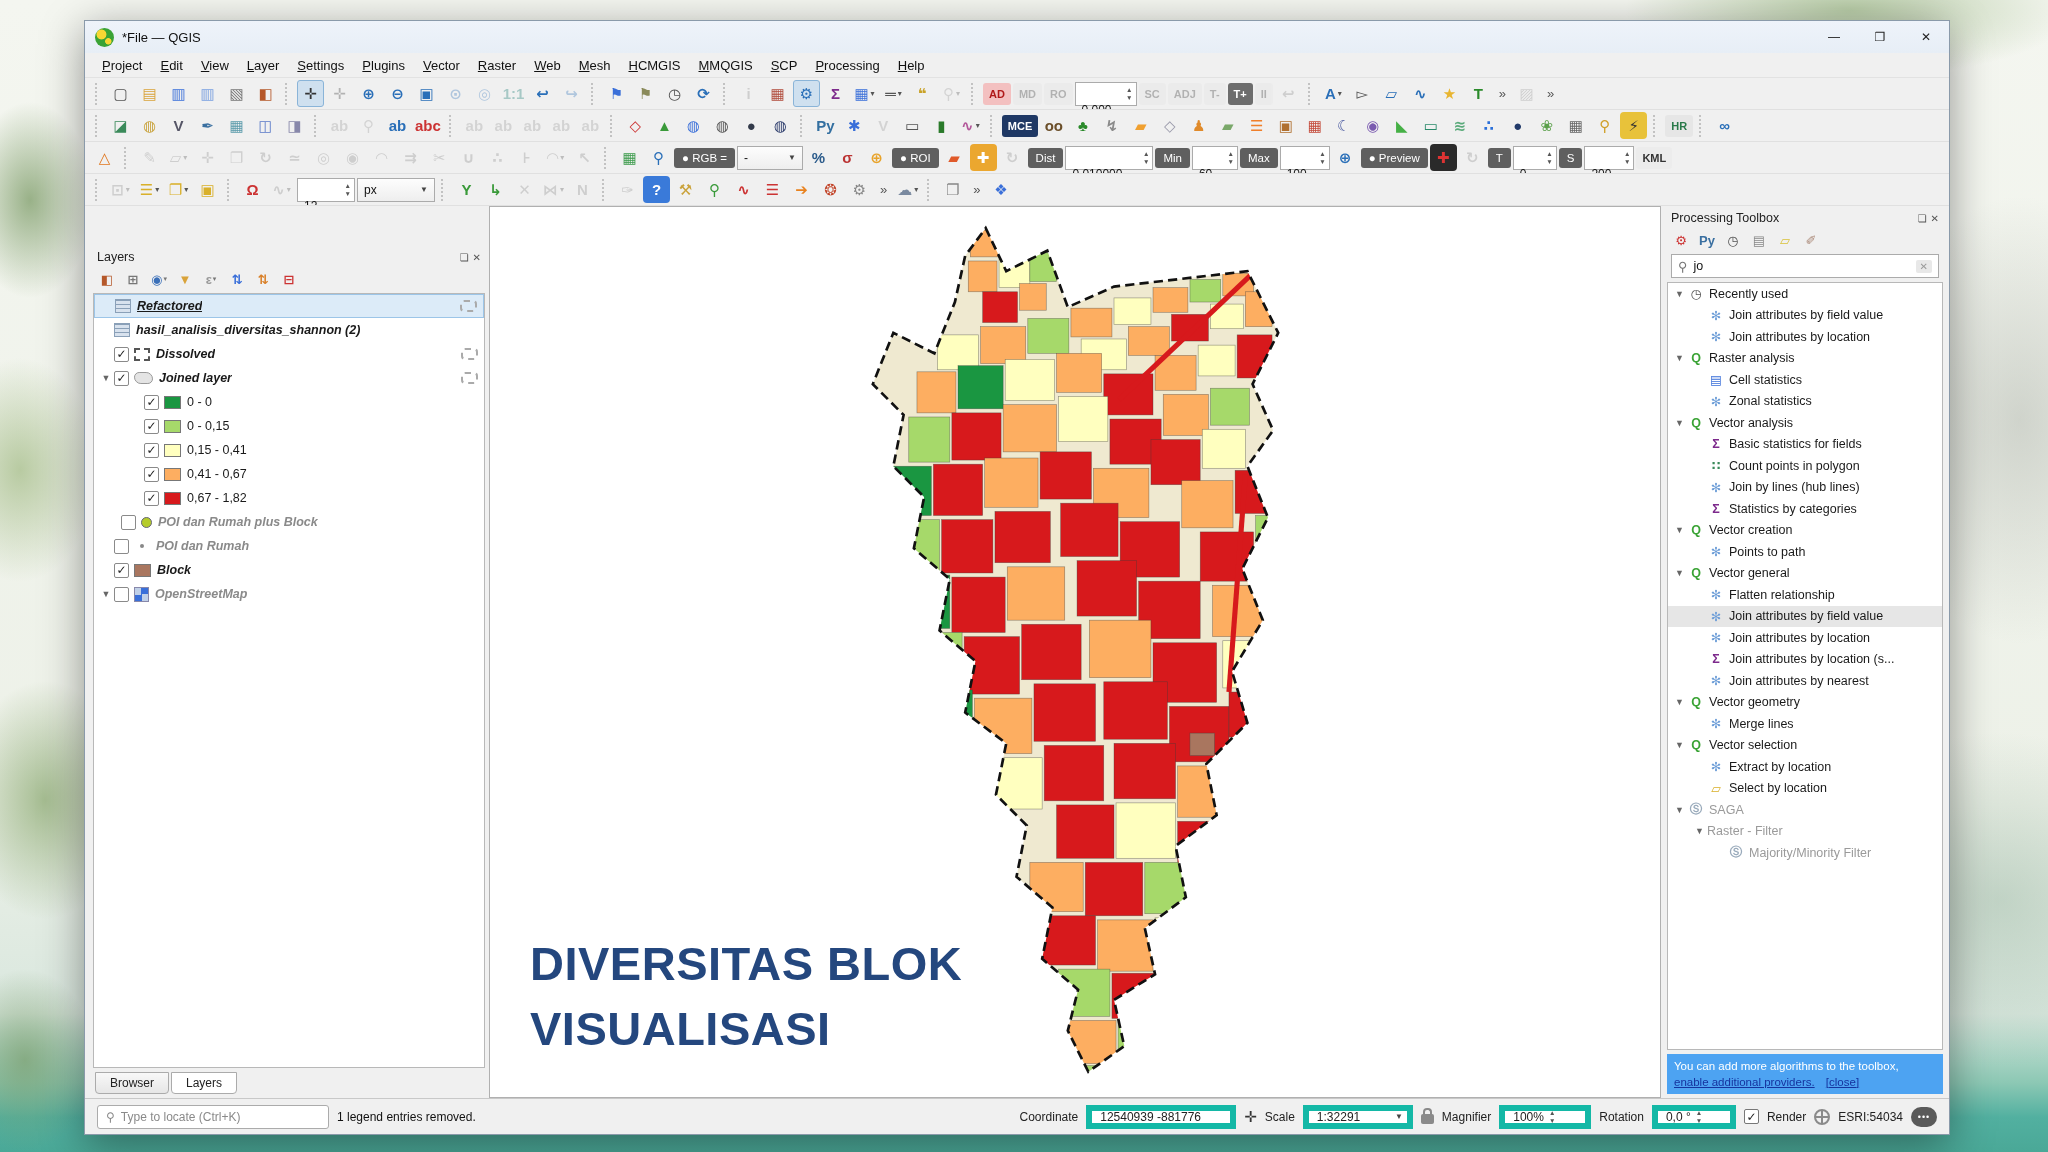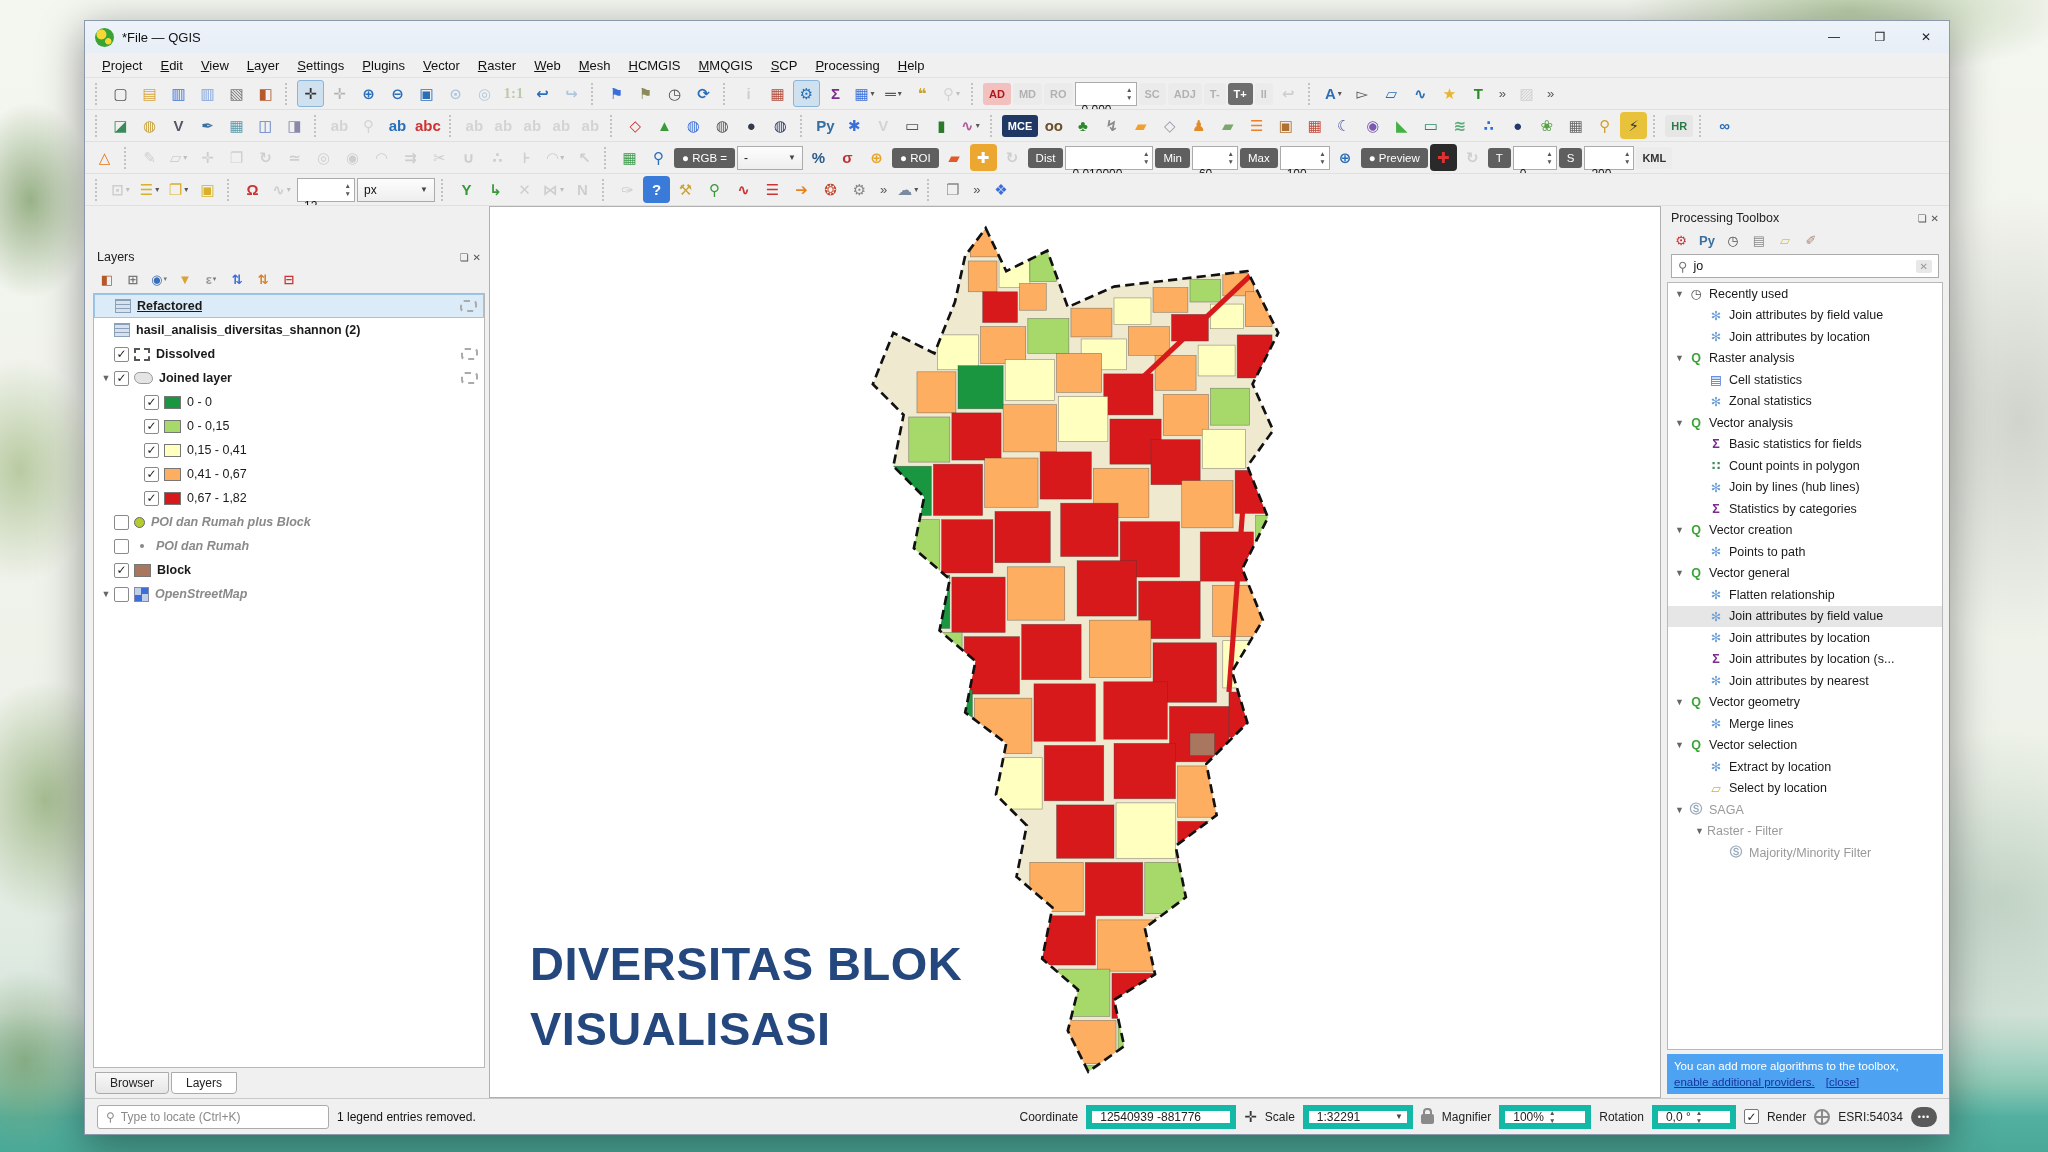--- a/index.html
+++ b/index.html
@@ -57,21 +57,21 @@
   .panel-toolbar{display:flex;align-items:center;gap:6px;padding:2px 4px 4px 4px;}
   .pt-icon{width:20px;height:20px;display:flex;align-items:center;justify-content:center;font-size:13px;font-weight:700;}
   .pt-icon .dd{font-size:7px;color:#777;margin-left:1px;}
   .tree-box{flex:1;background:#fff;border:1px solid #b8b8b8;overflow:hidden;position:relative;}
   
   .lt-row{display:flex;align-items:center;height:24px;padding-right:6px;font-size:12.5px;color:#1a1a1a;}
   .lt-row.sel{background:#dcebf8;border:1px solid #9cc5e8;}
   .lt-row .exp{width:16px;text-align:center;color:#666;font-size:9px;flex:0 0 auto;}
   .lt-cb{width:15px;height:15px;border:1px solid #8a8a8a;background:#fff;margin-right:5px;display:flex;align-items:center;justify-content:center;font-size:12px;font-weight:700;color:#222;flex:0 0 auto;border-radius:2px;}
   .lt-label{margin-left:6px;white-space:nowrap;overflow:hidden;text-overflow:ellipsis;}
-  .lt-label.b{font-weight:700;}
+  .lt-label.b{font-weight:700;font-style:italic;}
   .lt-label.i{font-style:italic;}
   .lt-label.g{color:#8a8a8a;}
   .lt-label.u{text-decoration:underline;}
   .lt-badge{margin-left:auto;width:17px;height:12px;border:2px dashed #aaa;border-radius:4px;flex:0 0 auto;}
   .ic-table{width:16px;height:14px;flex:0 0 auto;border:1px solid #8aa0b8;background:
      repeating-linear-gradient(0deg,#d8e2ee 0 3px,#8aa0b8 3px 4px),#d8e2ee;}
   .ic-polyd{width:16px;height:13px;flex:0 0 auto;border:2px dashed #555;background:#fff;}
   .ic-poly{width:19px;height:12px;flex:0 0 auto;background:#e4e4e4;border:1px solid #999;border-radius:6px 8px 6px 8px;}
   .ic-osm{width:15px;height:15px;flex:0 0 auto;background:conic-gradient(#3a6fd9 0 25%,#c0d0e8 0 50%,#3a6fd9 0 75%,#c0d0e8 0);border:1px solid #88a;}
   .sw{width:17px;height:13px;border:1px solid #777;flex:0 0 auto;}
@@ -179,21 +179,21 @@
         <div class="tb-icon">
           <span style="color: rgb(42, 111, 184);">▣</span>
         </div>
         <div class="tb-icon disabled">
           <span style="color: rgb(42, 111, 184);">⊙</span>
         </div>
         <div class="tb-icon disabled">
           <span style="color: rgb(42, 111, 184);">◎</span>
         </div>
         <div class="tb-icon disabled">
-          <span style="color: #4d7c0f; font-family: Liberation Serif, serif;">1:1</span>
+          <span style="color: #0f766e;">1:1</span>
         </div>
         <div class="tb-icon">
           <span style="color: rgb(42, 111, 184);">↩</span>
         </div>
         <div class="tb-icon disabled">
           <span style="color: rgb(42, 111, 184);">↪</span>
         </div>
         <div class="tb-handle"></div>
         <div class="tb-icon">
           <span style="color: rgb(58, 111, 217);">⚑</span>
@@ -745,21 +745,21 @@
               <span class="lt-cb">✓</span>
               <span class="sw" style="background: rgb(253, 174, 97);"></span>
               <span class="lt-label">0,41 - 0,67</span>
             </div>
             <div class="lt-row" style="padding-left: 34px;">
               <span class="exp"></span>
               <span class="lt-cb">✓</span>
               <span class="sw" style="background: rgb(215, 25, 28);"></span>
               <span class="lt-label">0,67 - 1,82</span>
             </div>
-            <div class="lt-row" style="padding-left: 4px;">
+            <div class="lt-row" style="padding-left: 11px;">
               <span class="exp"></span>
               <span class="lt-cb"></span>
               <span class="sw-circle" style="background: rgb(181, 204, 42);"></span>
               <span class="lt-label b i g">POI dan Rumah plus Block</span>
             </div>
             <div class="lt-row" style="padding-left: 4px;">
               <span class="exp"></span>
               <span class="lt-cb"></span>
               <span class="sw-dot"></span>
               <span class="lt-label b i g">POI dan Rumah</span>

